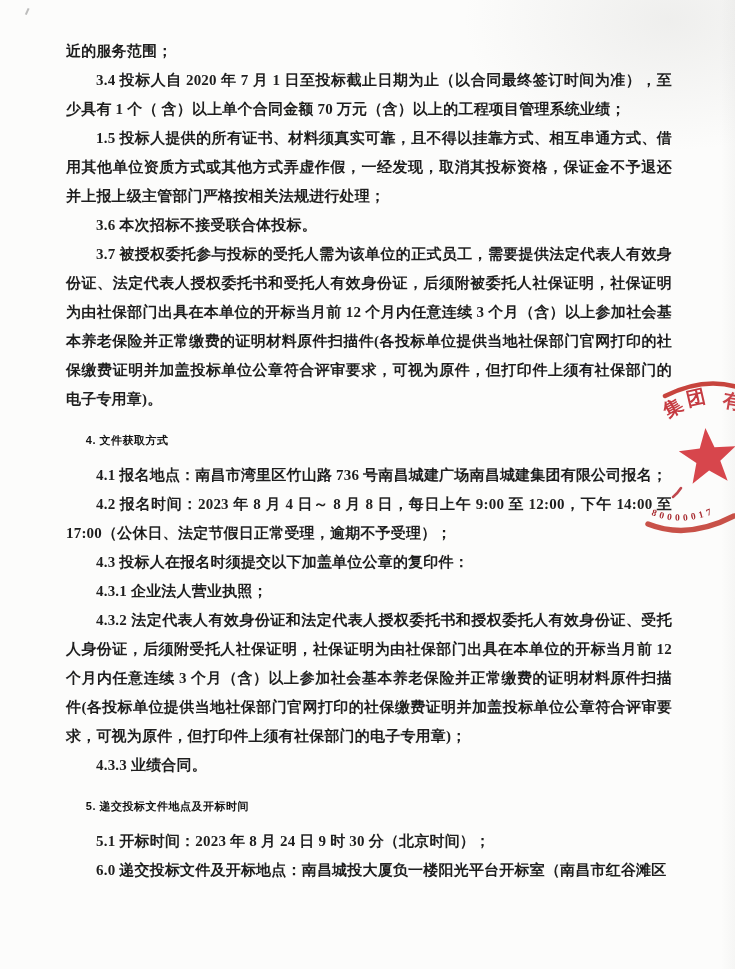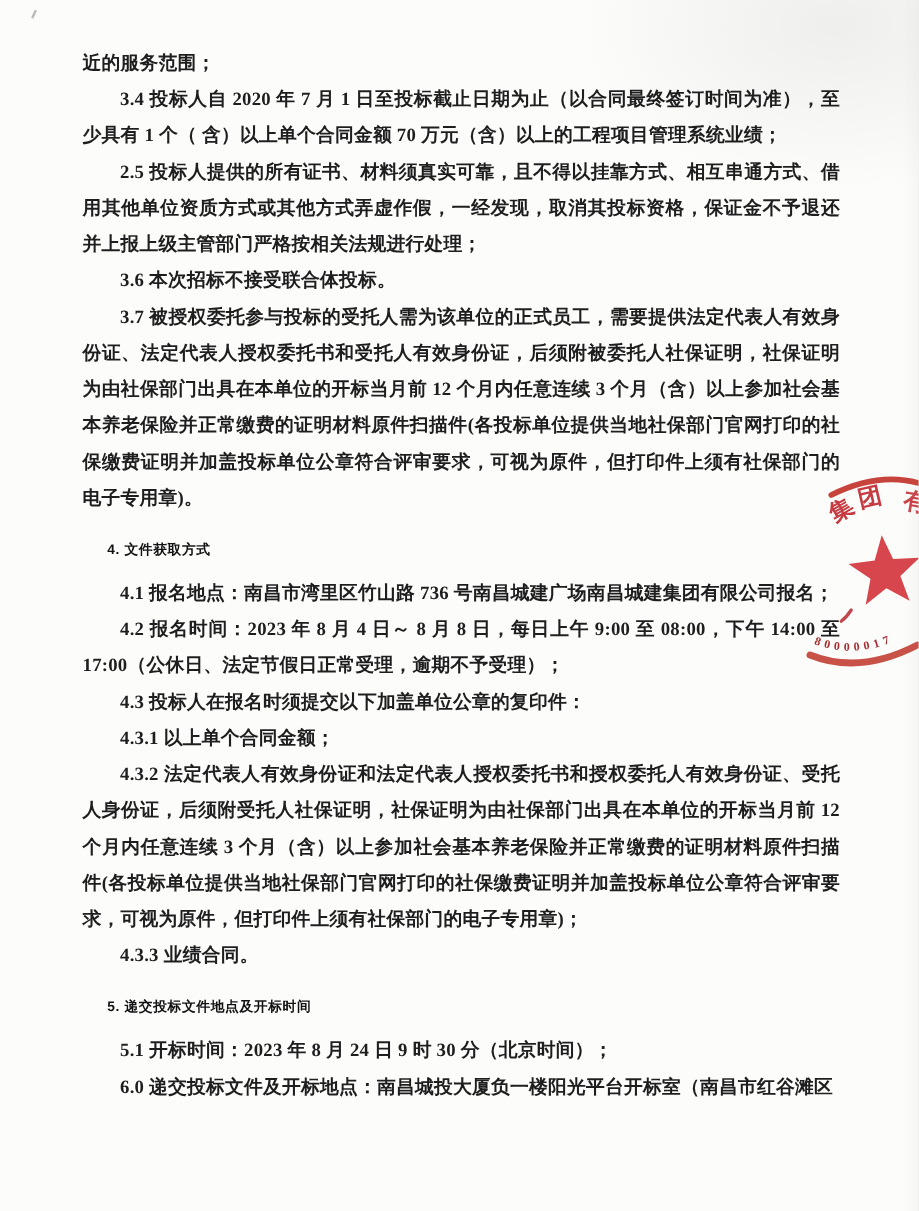--- a/index.html
+++ b/index.html
@@ -71,28 +71,28 @@
 
 <div class="page">
 
   <div class="scan-shade-tr"></div>
   <div class="scan-shade-edge"></div>
   <div class="corner-speck"></div>
 
   <div class="text-col">
     <p class="para no-indent">近的服务范围；</p>
     <p class="para">3.4 投标人自 2020 年 7 月 1 日至投标截止日期为止（以合同最终签订时间为准），至少具有 1 个（ 含）以上单个合同金额 70 万元（含）以上的工程项目管理系统业绩；</p>
-    <p class="para">2.5 投标人提供的所有证书、材料须真实可靠，且不得以挂靠方式、相互串通方式、借用其他单位资质方式或其他方式弄虚作假，一经发现，取消其投标资格，保证金不予退还并上报上级主管部门严格按相关法规进行处理；</p>
+    <p class="para">1.5 投标人提供的所有证书、材料须真实可靠，且不得以挂靠方式、相互串通方式、借用其他单位资质方式或其他方式弄虚作假，一经发现，取消其投标资格，保证金不予退还并上报上级主管部门严格按相关法规进行处理；</p>
     <p class="para">3.6 本次招标不接受联合体投标。</p>
     <p class="para">3.7 被授权委托参与投标的受托人需为该单位的正式员工，需要提供法定代表人有效身份证、法定代表人授权委托书和受托人有效身份证，后须附被委托人社保证明，社保证明为由社保部门出具在本单位的开标当月前 12 个月内任意连续 3 个月（含）以上参加社会基本养老保险并正常缴费的证明材料原件扫描件(各投标单位提供当地社保部门官网打印的社保缴费证明并加盖投标单位公章符合评审要求，可视为原件，但打印件上须有社保部门的电子专用章)。</p>
     <h3 class="section-heading">4. 文件获取方式</h3>
     <p class="para">4.1 报名地点：南昌市湾里区竹山路 736 号南昌城建广场南昌城建集团有限公司报名；</p>
-    <p class="para">4.2 报名时间：2023 年 8 月 4 日～ 8 月 8 日，每日上午 9:00 至 08:00，下午 14:00 至 17:00（公休日、法定节假日正常受理，逾期不予受理）；</p>
+    <p class="para">4.2 报名时间：2023 年 8 月 4 日～ 8 月 8 日，每日上午 9:00 至 12:00，下午 14:00 至 17:00（公休日、法定节假日正常受理，逾期不予受理）；</p>
     <p class="para">4.3 投标人在报名时须提交以下加盖单位公章的复印件：</p>
-    <p class="para">4.3.1 以上单个合同金额；</p>
+    <p class="para">4.3.1 企业法人营业执照；</p>
     <p class="para">4.3.2 法定代表人有效身份证和法定代表人授权委托书和授权委托人有效身份证、受托人身份证，后须附受托人社保证明，社保证明为由社保部门出具在本单位的开标当月前 12 个月内任意连续 3 个月（含）以上参加社会基本养老保险并正常缴费的证明材料原件扫描件(各投标单位提供当地社保部门官网打印的社保缴费证明并加盖投标单位公章符合评审要求，可视为原件，但打印件上须有社保部门的电子专用章)；</p>
     <p class="para">4.3.3 业绩合同。</p>
     <h3 class="section-heading">5. 递交投标文件地点及开标时间</h3>
     <p class="para">5.1 开标时间：2023 年 8 月 24 日 9 时 30 分（北京时间）；</p>
     <p class="para">6.0 递交投标文件及开标地点：南昌城投大厦负一楼阳光平台开标室（南昌市红谷滩区</p>
   </div>
 
   <svg class="stamp-svg" viewBox="0 0 100 182" overflow="visible">
 
     <path d="M 25 28 Q 65 8 100 20" fill="none" stroke="#c2342c" stroke-width="4.5" stroke-linecap="round" opacity="0.92"></path>

